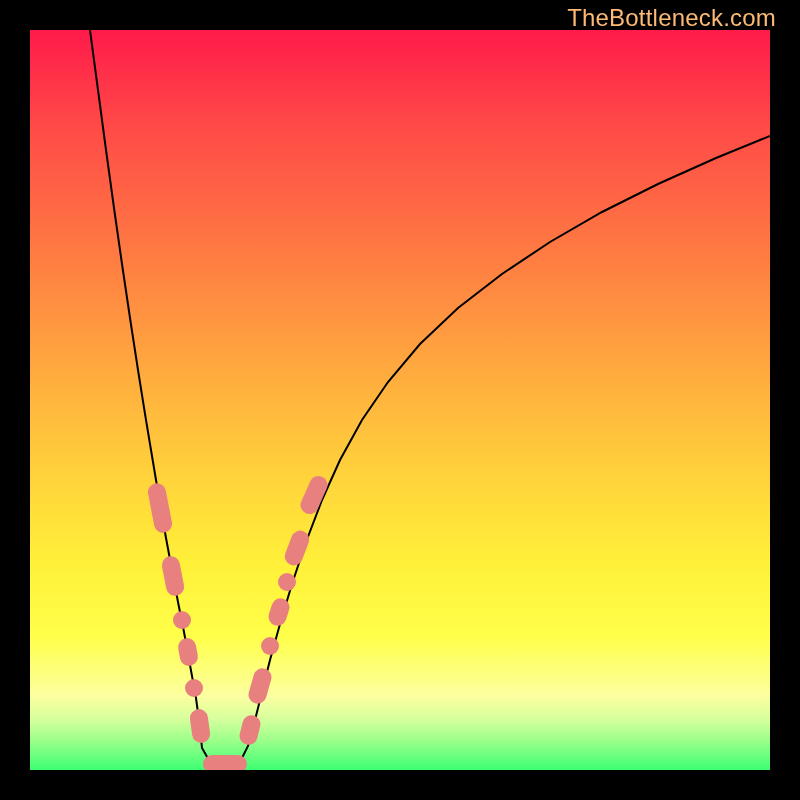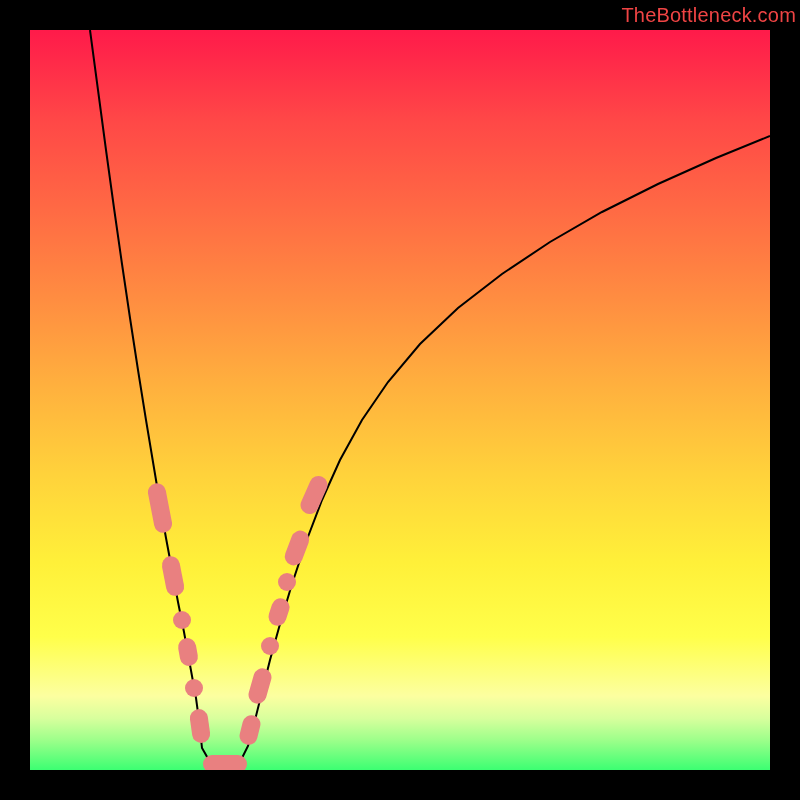--- a/index.html
+++ b/index.html
@@ -28,23 +28,23 @@
       #ffff4a 82%,
       #fcffa0 90%,
       #d8ff9d 93%,
       #9cff8a 96%,
       #3cff72 100%
     );
   }
   .watermark {
     position: absolute;
     top: 4px;
-    right: 4px;
-    color: #ef4444;
-    font-size: 20px;
+    right: 24px;
+    color: #fdba74;
+    font-size: 24px;
     font-weight: 500;
     letter-spacing: 0.2px;
     user-select: none;
   }
   svg.curve {
     position: absolute;
     left: 0;
     top: 0;
     width: 740px;
     height: 740px;

